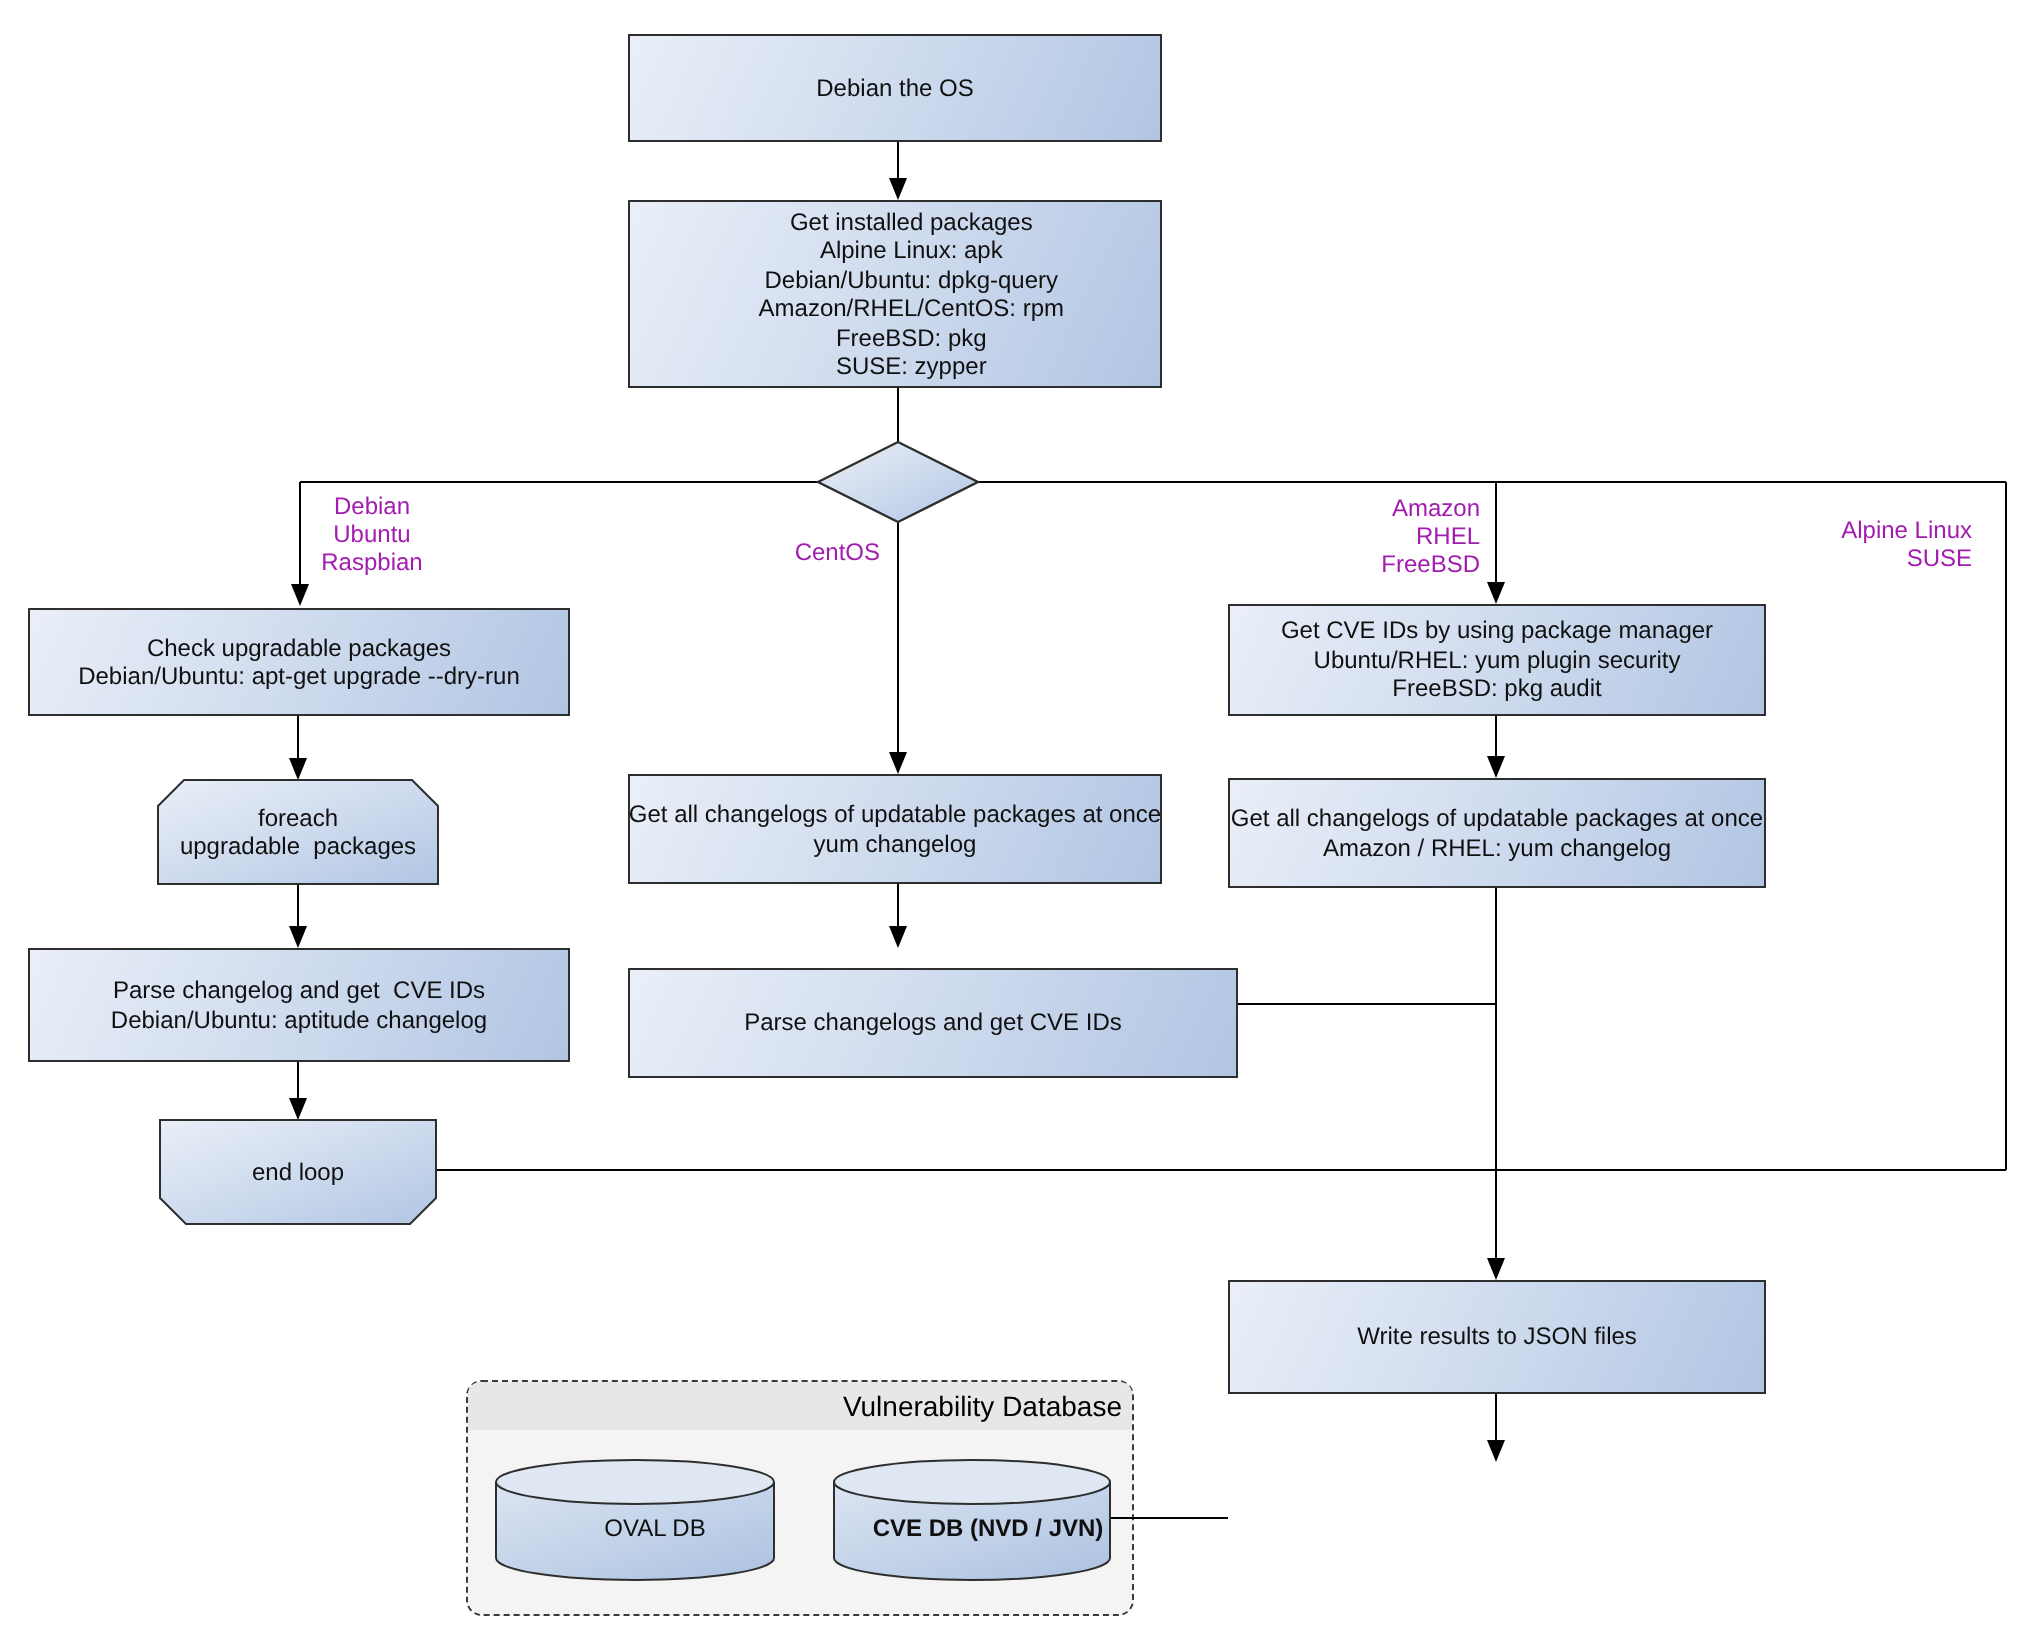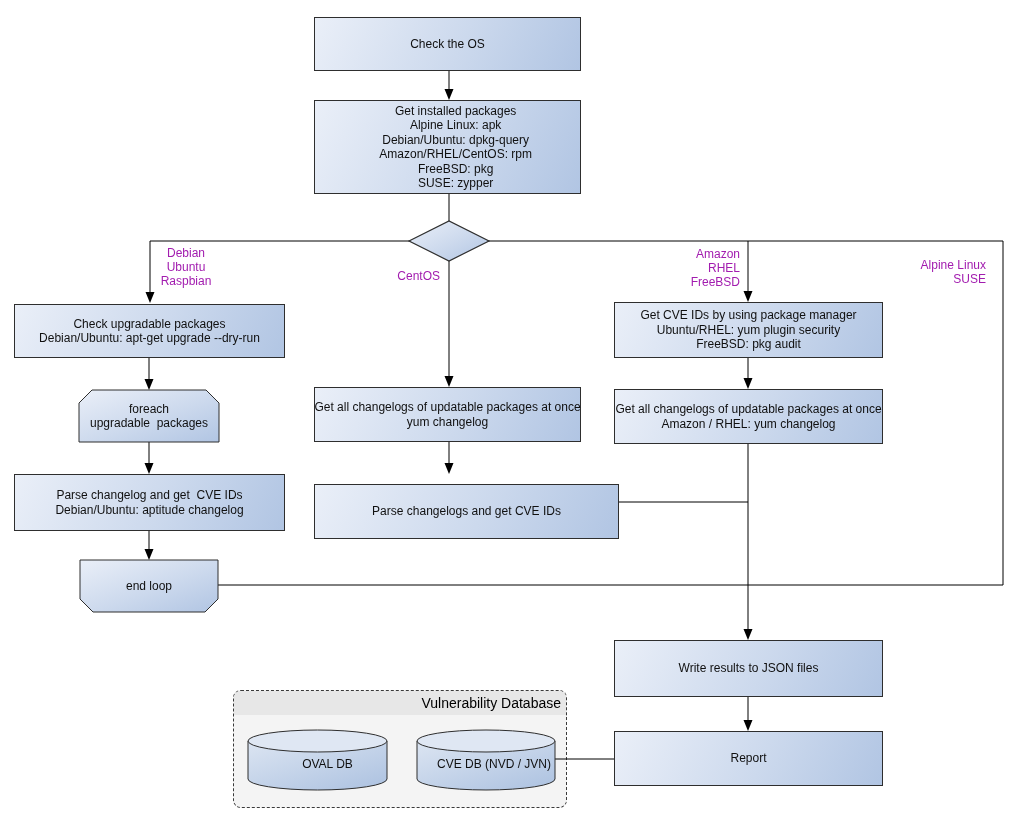--- a/index.html
+++ b/index.html
@@ -97,21 +97,21 @@
     <polygon points="80,560 218,560 218,599 205,612 93,612 80,599" fill="url(#shapeGrad)" stroke="#2e2e2e"></polygon>
 
     <path d="M248,741 V779 A69.5 11 0 0 0 387,779 V741" fill="url(#cylGrad)" stroke="#2e2e2e"></path>
     <ellipse cx="317.5" cy="741" rx="69.5" ry="11" fill="#dfe7f3" stroke="#2e2e2e"></ellipse>
 
     <path d="M417,741 V779 A69 11 0 0 0 555,779 V741" fill="url(#cylGrad)" stroke="#2e2e2e"></path>
     <ellipse cx="486" cy="741" rx="69" ry="11" fill="#dfe7f3" stroke="#2e2e2e"></ellipse>
   </svg>
 
   <div class="node" style="left:314px;top:17px;width:267px;height:54px;">
-    <div class="lbl">Check the OS</div>
+    <div class="lbl">Debian the OS</div>
   </div>
 
   <div class="node" style="left:314px;top:100px;width:267px;height:94px;">
     <div class="lbl right">Get installed packages
 Alpine Linux: apk
 Debian/Ubuntu: dpkg-query
 Amazon/RHEL/CentOS: rpm
 FreeBSD: pkg
 SUSE: zypper</div>
   </div>
@@ -152,30 +152,27 @@
 
   <div class="node" style="left:614px;top:389px;width:269px;height:55px;">
     <div class="lbl overflow">Get all changelogs of updatable packages at once
 Amazon / RHEL: yum changelog</div>
   </div>
 
   <div class="node" style="left:614px;top:640px;width:269px;height:57px;">
     <div class="lbl">Write results to JSON files</div>
   </div>
 
-  <div class="node" style="left:614px;top:731px;width:269px;height:55px;">
-    <div class="lbl">Report</div>
-  </div>
 
   <div class="blabel center" style="left:150px;top:246px;width:72px;">Debian
 Ubuntu
 Raspbian</div>
   <div class="blabel right" style="left:383px;top:269px;width:57px;">CentOS</div>
   <div class="blabel right" style="left:650px;top:247px;width:90px;">Amazon
 RHEL
 FreeBSD</div>
   <div class="blabel right" style="left:886px;top:258px;width:100px;">Alpine Linux
 SUSE</div>
 
   <div class="cyl-label" style="left:248px;top:746px;width:139px;height:36px;padding-left:10px;">OVAL DB</div>
-  <div class="cyl-label" style="left:417px;top:746px;width:154px;height:36px;">CVE DB (NVD / JVN)</div>
+  <div class="cyl-label" style="left:417px;top:746px;width:154px;height:36px;font-weight:bold;">CVE DB (NVD / JVN)</div>
 
 </div>
 
 </body></html>

